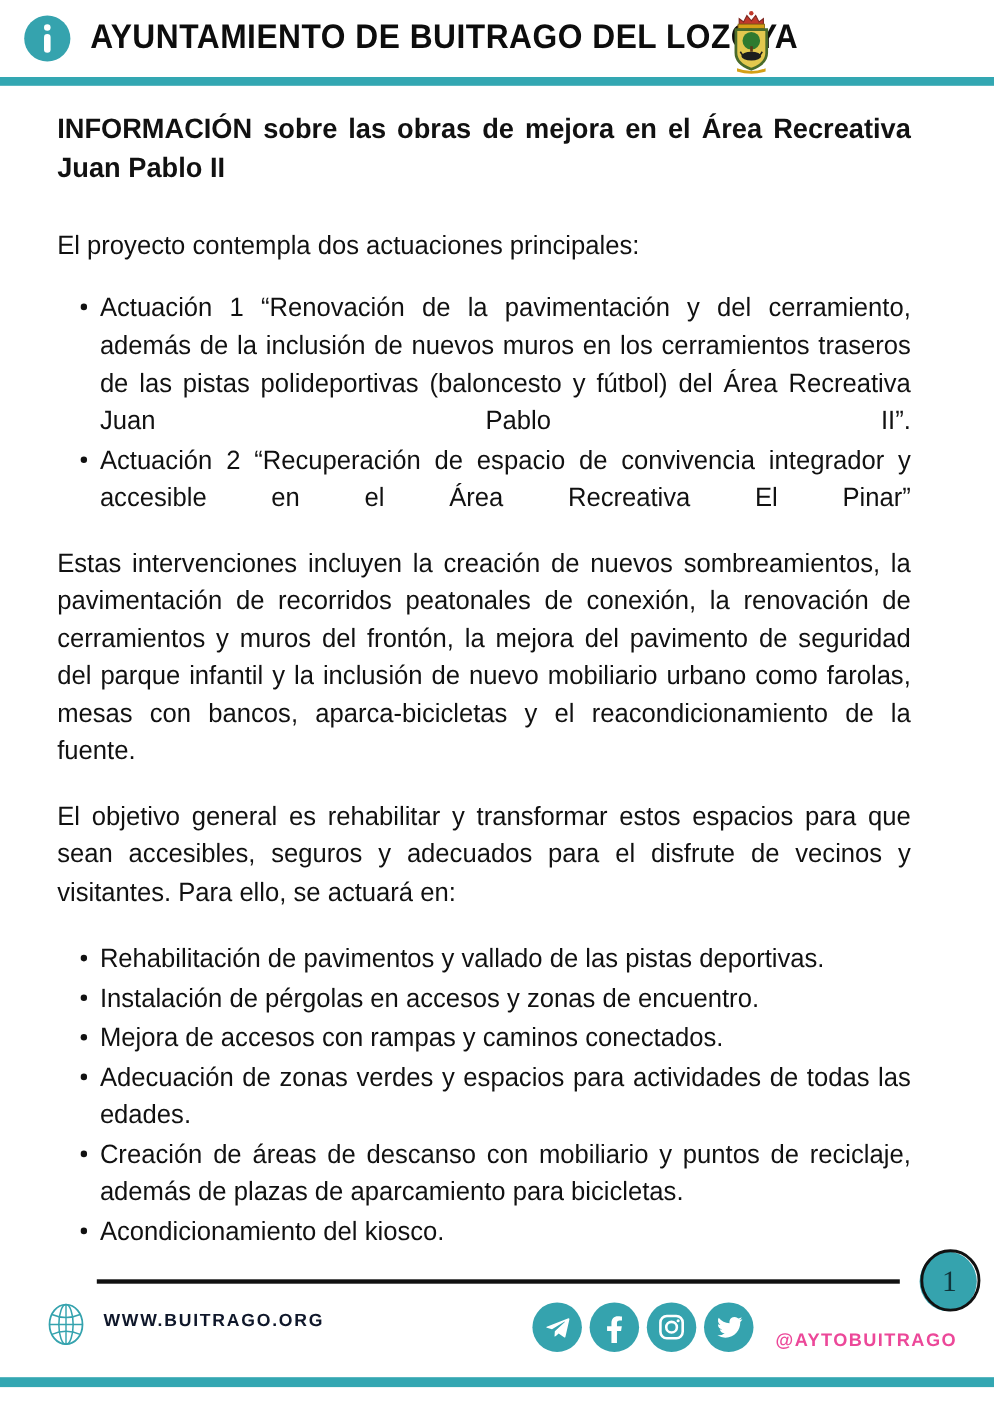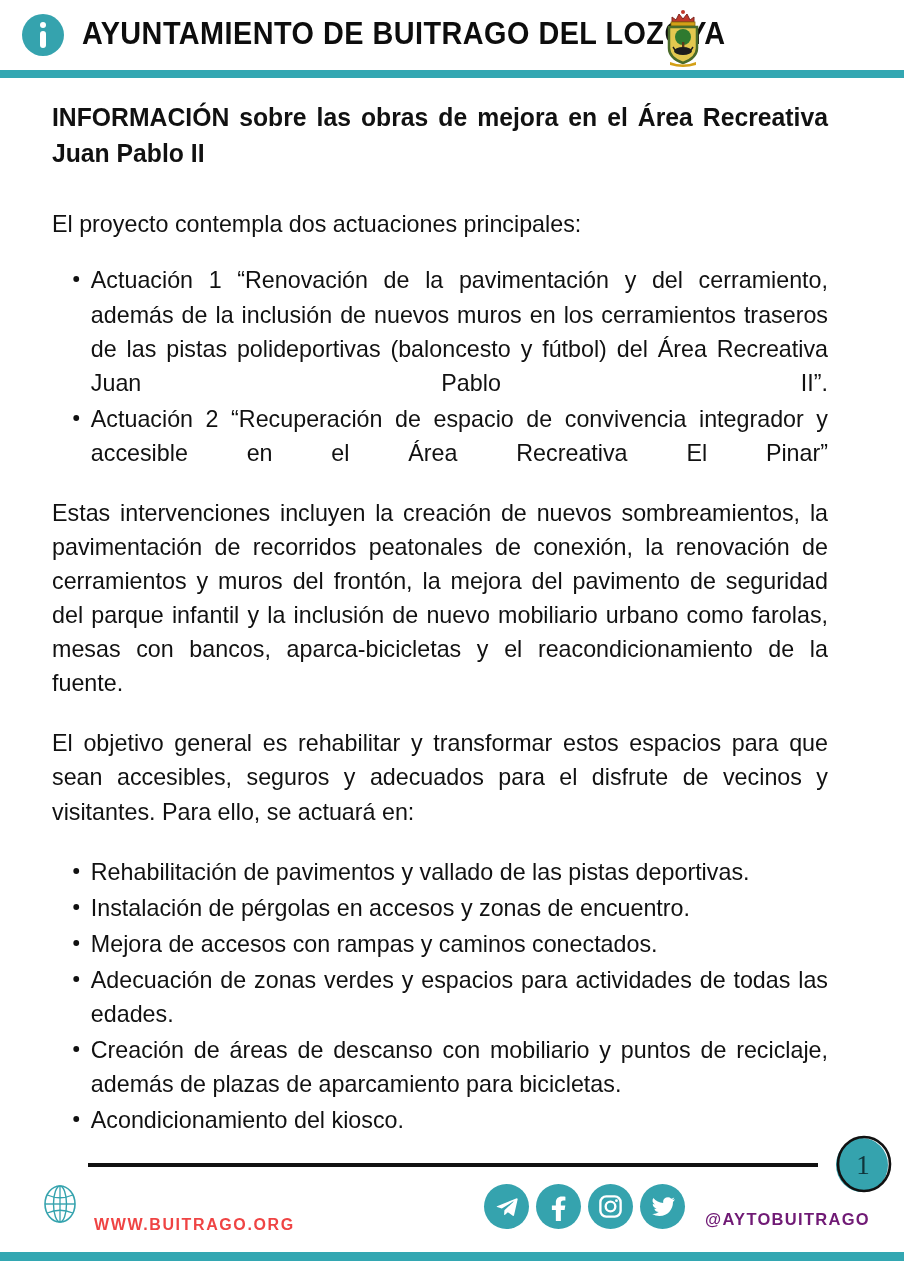--- a/index.html
+++ b/index.html
@@ -174,26 +174,26 @@
   .globe-icon {
     position: absolute;
     left: 40px;
     top: 1;
     width: 40px;
     height: 44px;
   }
   .site-url {
     position: absolute;
     left: 94px;
-    top: 34px;
+    top: 10px;
     font-family: "Liberation Sans", sans-serif;
     font-size: 16px;
     font-weight: bold;
     letter-spacing: 1.6px;
-    color: #ef4444;
+    color: #0f172a;
   }
   .socials {
     position: absolute;
     left: 484px;
     top: 2px;
     display: flex;
     gap: 7px;
   }
   .soc {
     width: 45px;
@@ -206,21 +206,21 @@
   }
   .soc svg { display: block; }
   .handle {
     position: absolute;
     left: 705px;
     top: 28px;
     font-family: "Liberation Sans", sans-serif;
     font-size: 16.5px;
     font-weight: bold;
     letter-spacing: 1.3px;
-    color: #701a75;
+    color: #ec4899;
   }
 
   .page-badge {
     position: absolute;
     left: 832px;
     top: 1135px;
     width: 62px;
     height: 62px;
   }
   .page-badge .num {

